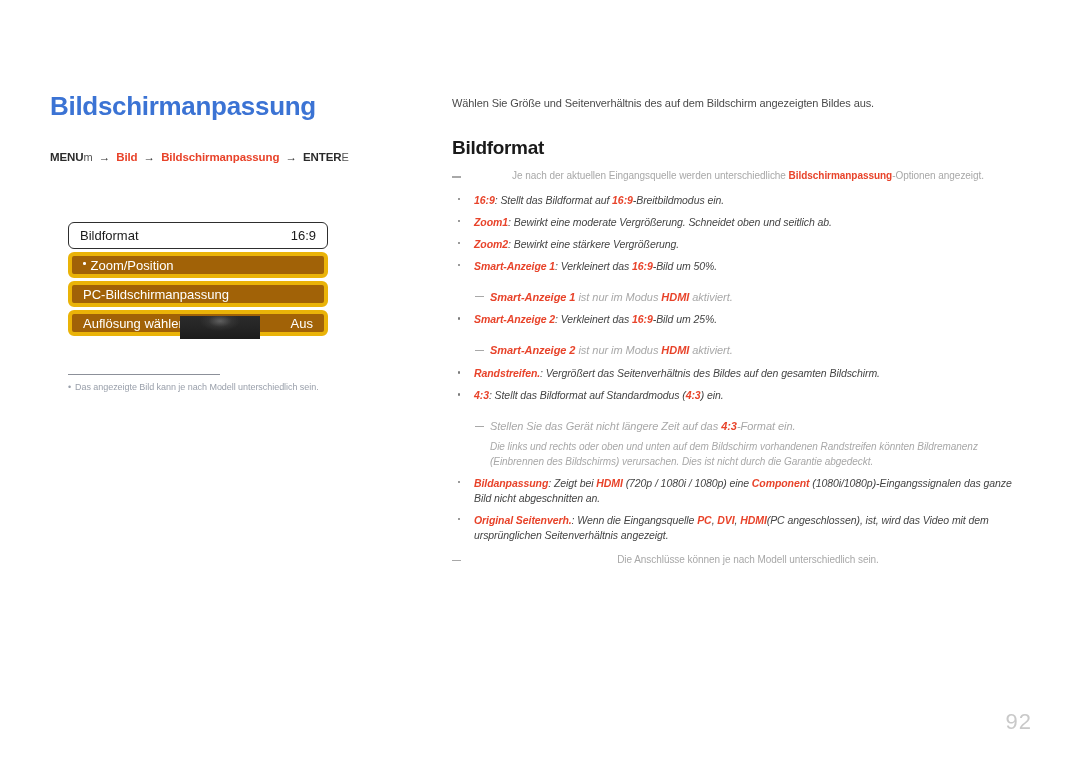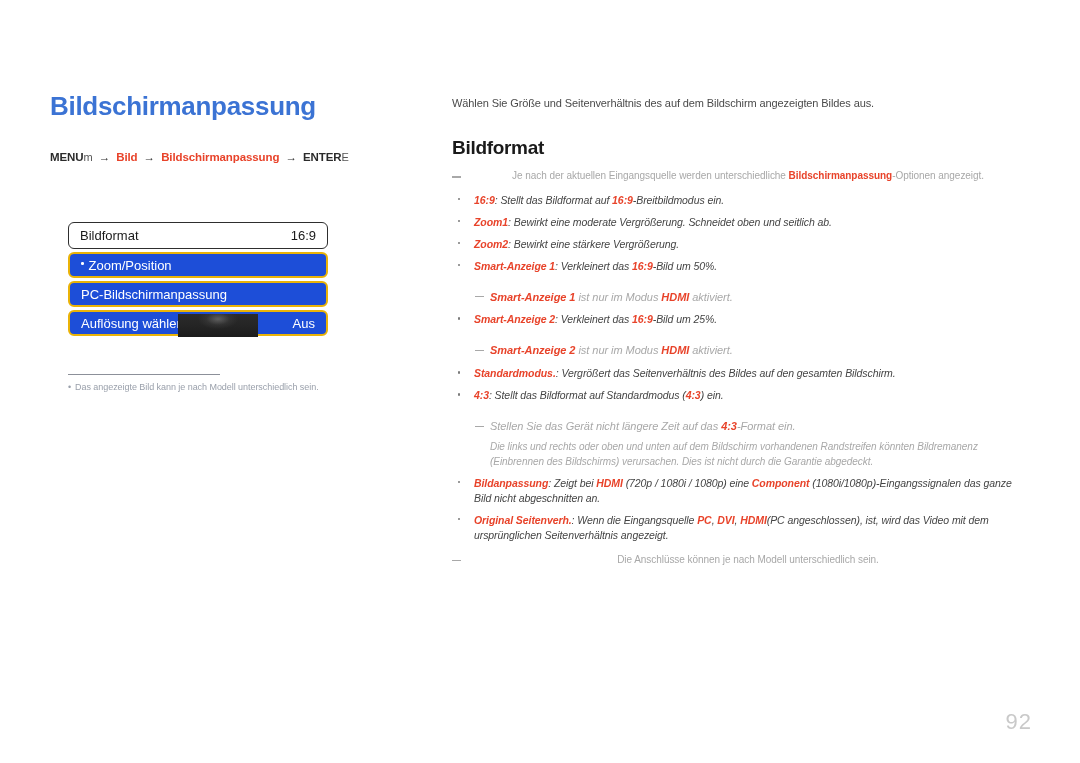--- a/index.html
+++ b/index.html
@@ -67,23 +67,23 @@
     margin-bottom: 3px;
     position: relative;
   }
   .menu-row.value-row {
     background: #ffffff;
     border: 1.6px solid #2e2e2e;
     color: #1a1a1a;
     height: 27px;
   }
   .menu-row.blue-row {
-    background: #1d4ed8;
+    background: #a16207;
     color: #ffffff;
-    border: 2px solid #eab308;
+    border: 4px solid #eab308;
   }
   .menu-row .label { white-space: nowrap; }
   .menu-row .value { white-space: nowrap; }
   .dot-marker {
     display: inline-block;
     width: 2.5px;
     height: 2.5px;
     background: #ffffff;
     border-radius: 50%;
     vertical-align: 5px;
@@ -312,21 +312,21 @@
     <li class="opt">
       <span class="li-bullet"></span>
       <span class="accent">Smart-Anzeige 2</span><span>: Verkleinert das </span><span class="accent">16:9</span><span>-Bild um 25%.</span>
       <div class="sub-note">
         <span class="accent">Smart-Anzeige 2</span><span class="muted"> ist nur im Modus </span><span class="accent">HDMI</span><span class="muted"> aktiviert.</span>
       </div>
     </li>
 
     <li class="opt">
       <span class="li-bullet"></span>
-      <span class="accent">Standardmodus.</span><span>: Vergrößert das Seitenverhältnis des Bildes auf den gesamten Bildschirm.</span>
+      <span class="accent">Randstreifen.</span><span>: Vergrößert das Seitenverhältnis des Bildes auf den gesamten Bildschirm.</span>
     </li>
 
     <li class="opt">
       <span class="li-bullet"></span>
       <span class="accent">4:3</span><span>: Stellt das Bildformat auf Standardmodus (</span><span class="accent">4:3</span><span>) ein.</span>
       <div class="sub-note">
         <span class="muted">Stellen Sie das Gerät nicht längere Zeit auf das </span><span class="accent">4:3</span><span class="muted">-Format ein.</span>
       </div>
       <div class="plain-note">Die links und rechts oder oben und unten auf dem Bildschirm vorhandenen Randstreifen könnten Bildremanenz (Einbrennen des Bildschirms) verursachen. Dies ist nicht durch die Garantie abgedeckt.</div>
     </li>

